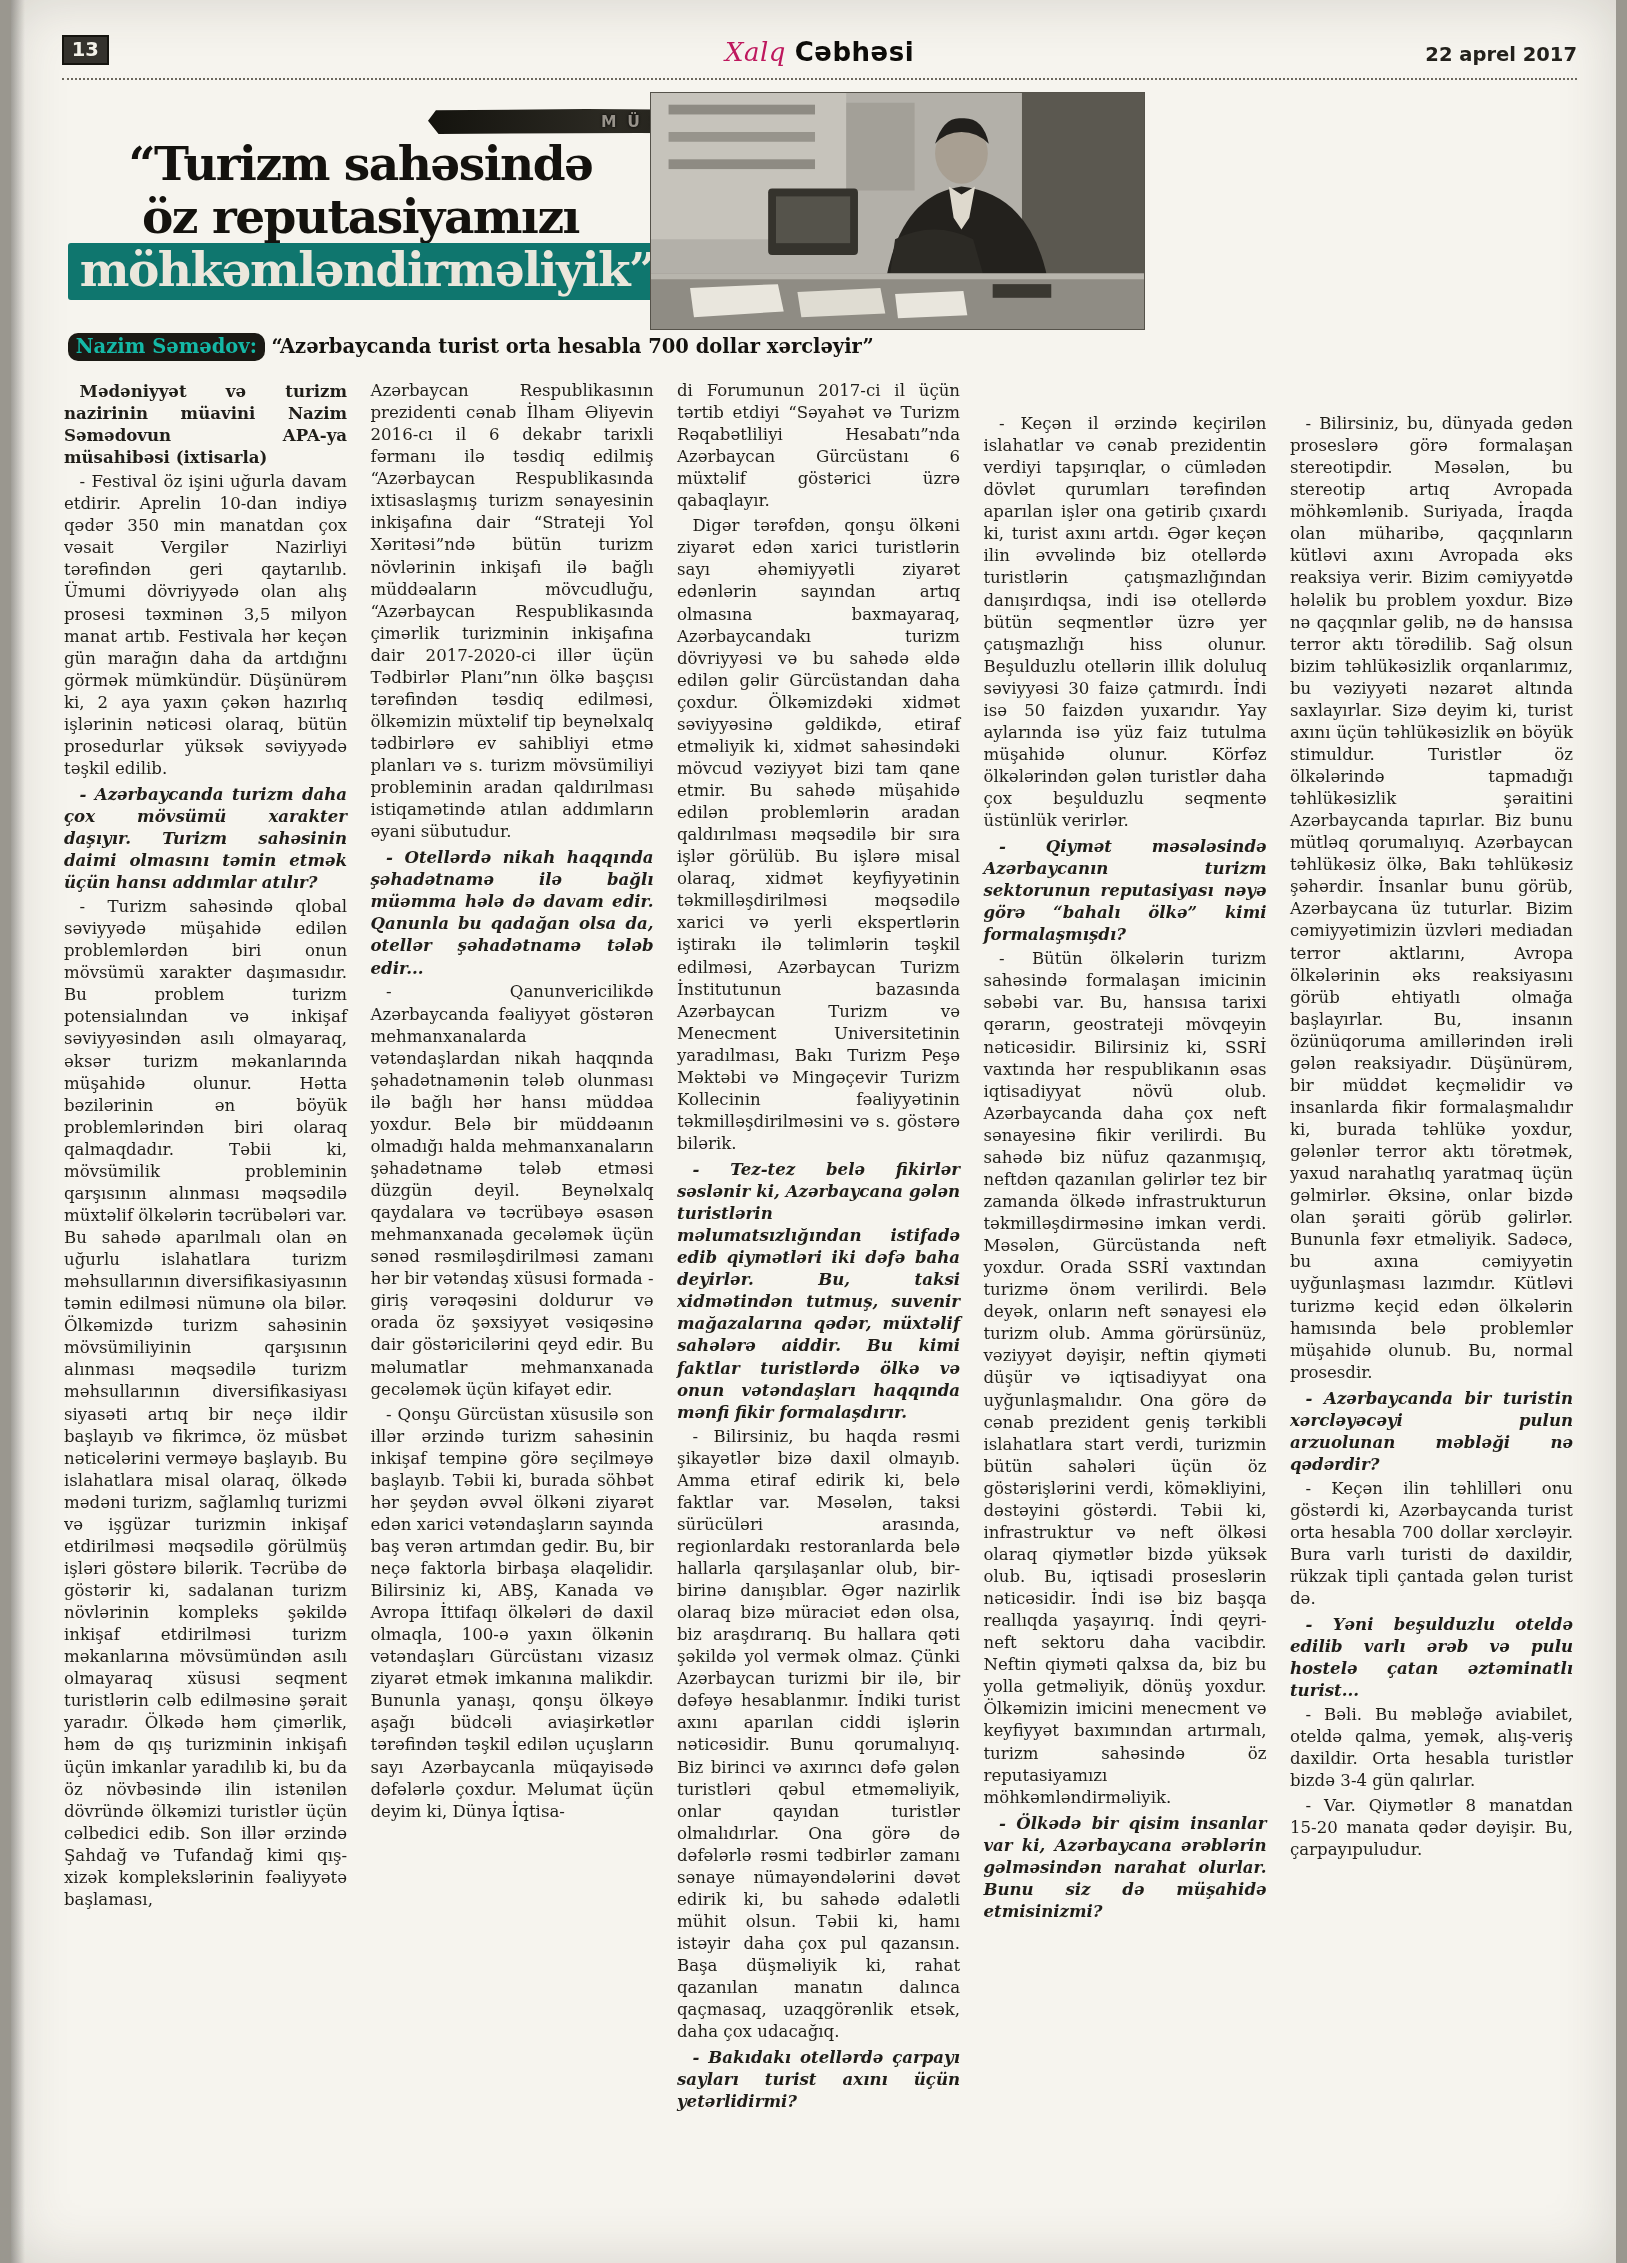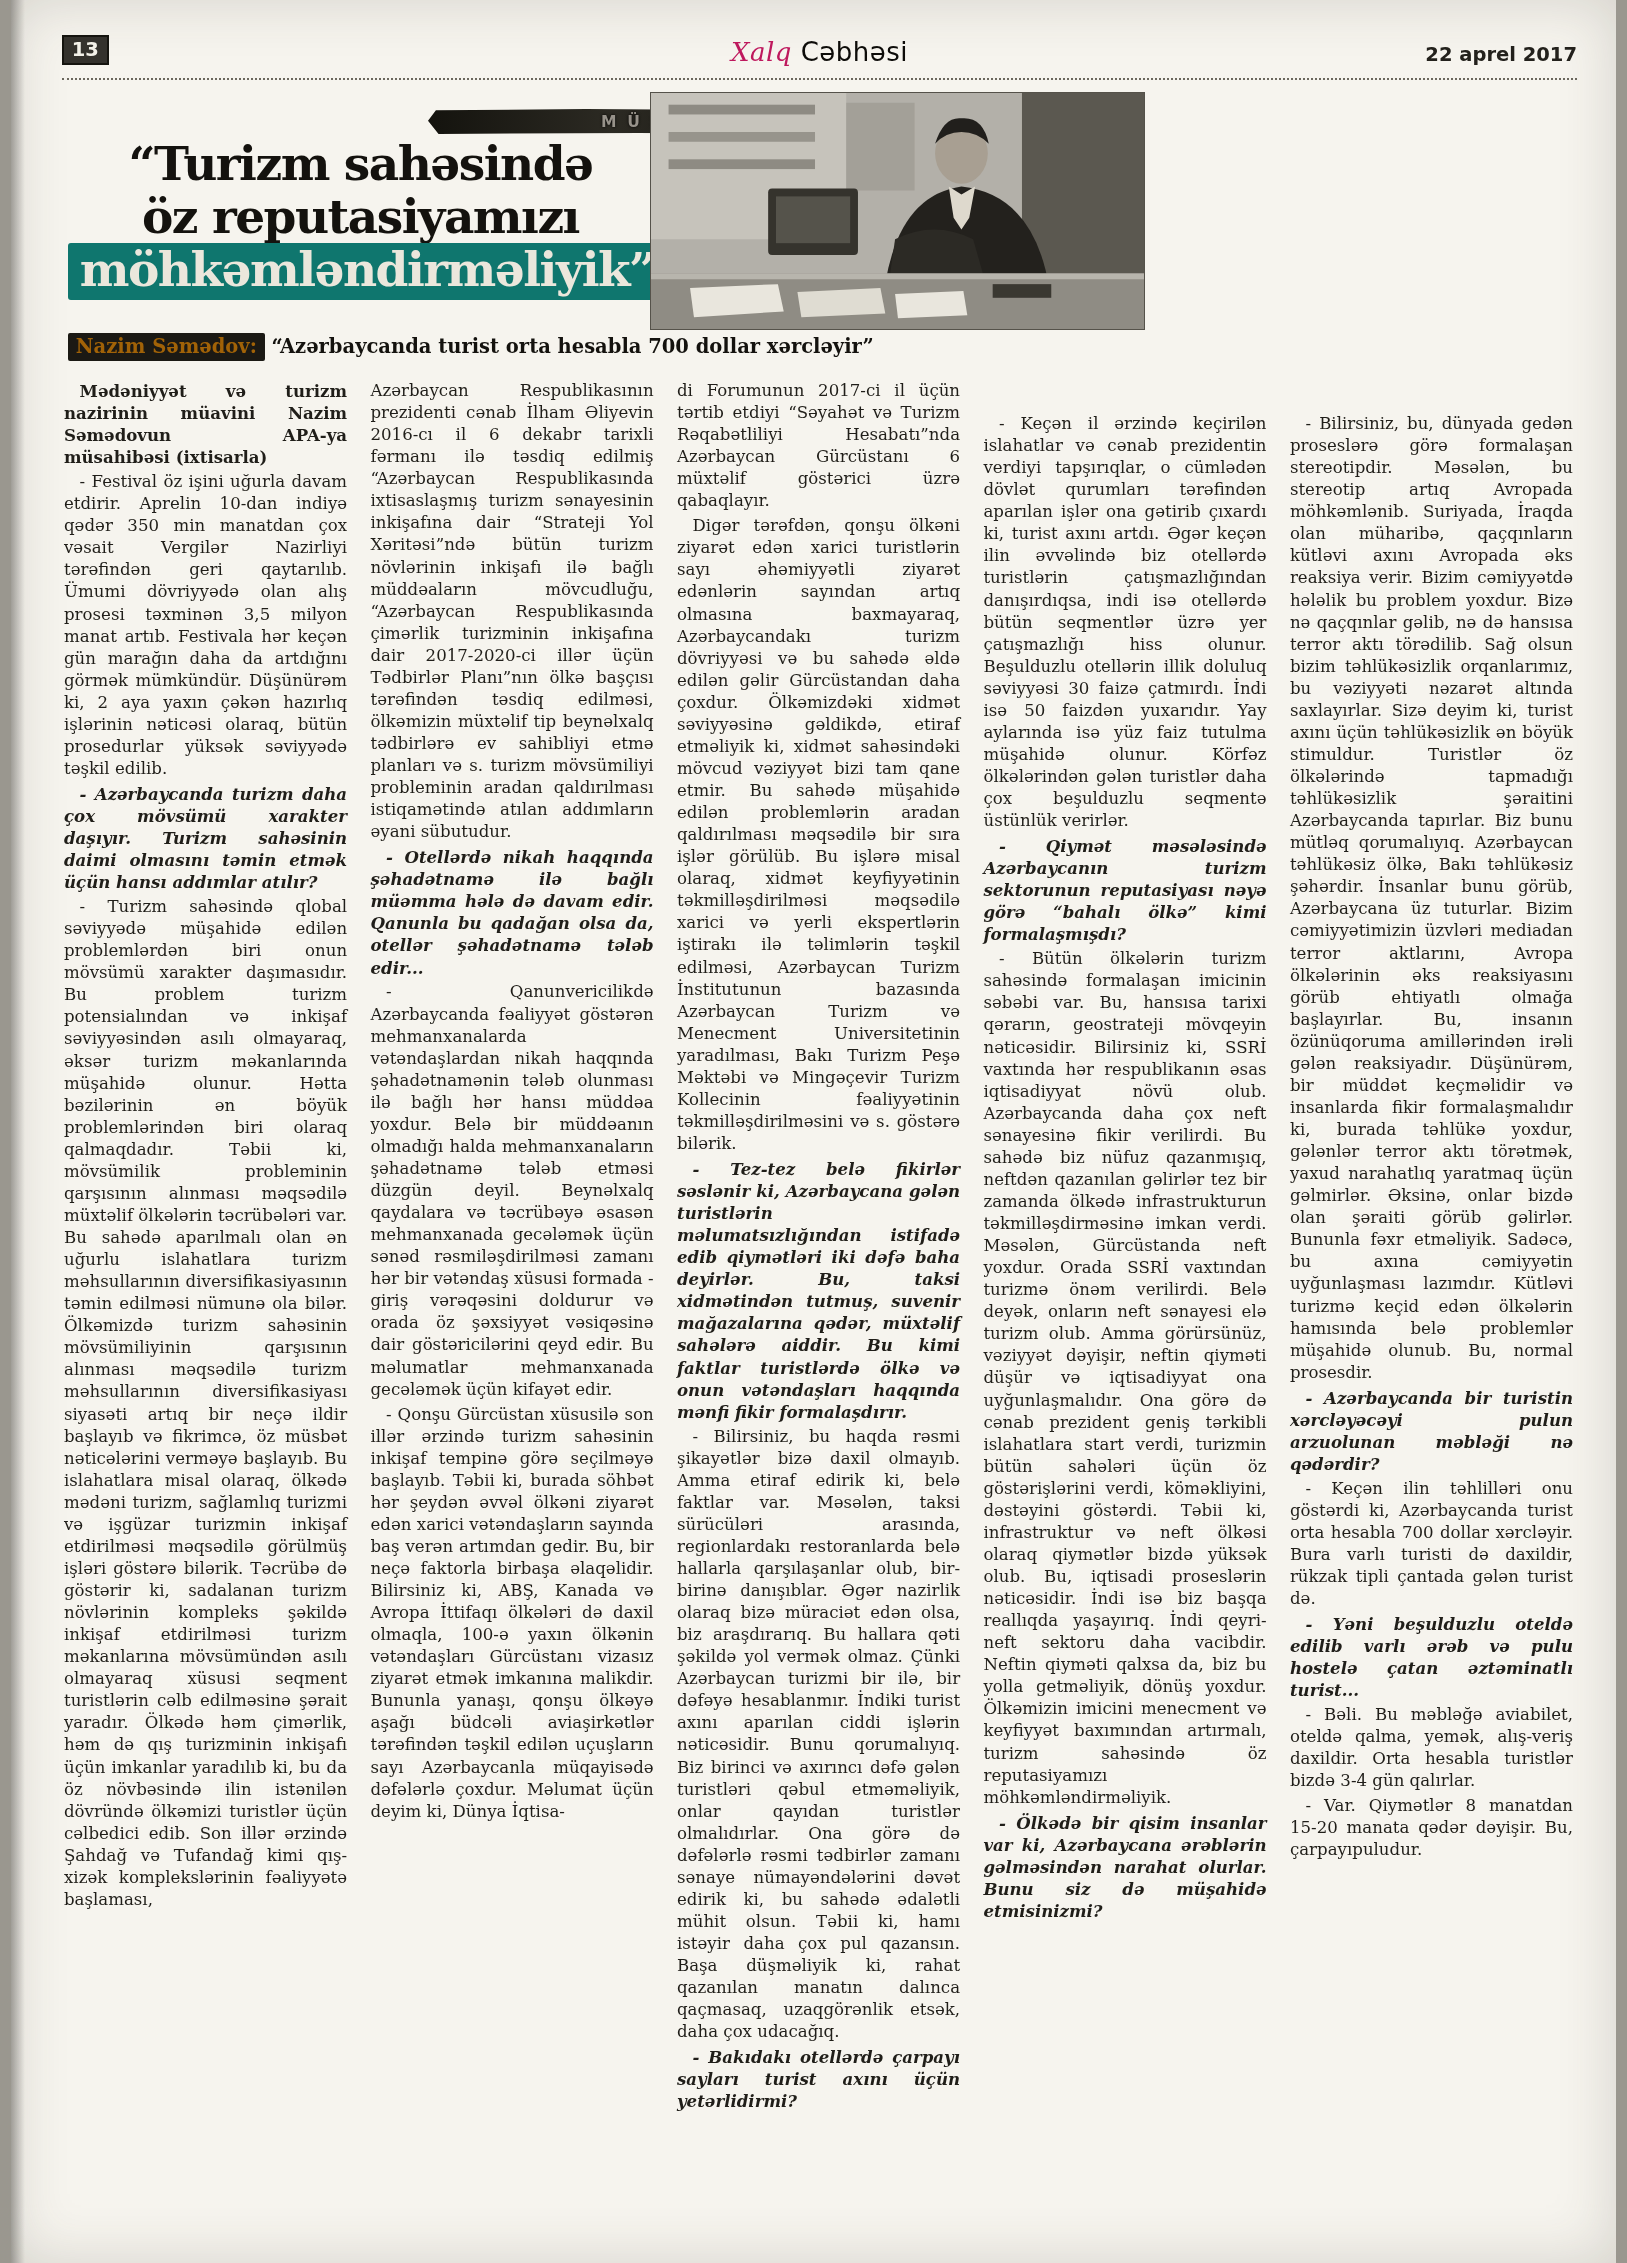--- a/index.html
+++ b/index.html
@@ -27,21 +27,21 @@
     border:2px solid #15140f;
     font-family:"DejaVu Sans", sans-serif;
     font-weight:bold;font-size:19.5px;line-height:1;
     padding:2.9px 7.8px 3.9px;
   }
   .masthead{
     position:absolute;left:0;right:0;top:2px;text-align:center;
     font-size:26px;letter-spacing:0.5px;
   }
   .masthead .mh-light{font-style:italic;color:#be185d;font-weight:normal;}
-  .masthead .mh-bold{font-weight:normal;color:#0d0c09;font-family:"DejaVu Sans", sans-serif;}
+  .masthead .mh-bold{font-weight:bold;color:#0d0c09;font-family:"DejaVu Sans", sans-serif;}
   .page-date{
     position:absolute;right:0;top:7.8px;
     font-family:"DejaVu Sans", sans-serif;
     font-weight:bold;font-size:19.5px;color:#23211c;
   }
   
   .section-banner{
     position:absolute;top:109px;left:417px;width:527px;height:26px;
     background:linear-gradient(90deg,#14130e,#2c2a23 35%,#14130e 70%,#383630);
     color:#97928a;
@@ -68,21 +68,21 @@
     position:absolute;top:92px;left:639px;width:493px;height:236px;
     border:1px solid #55524a;background:#b7b4ad;
   }
   .photo svg{display:block;width:100%;height:100%;}
   
   .subheadline{
     position:absolute;top:335px;left:57px;width:878px;
     font-weight:bold;font-size:19.5px;white-space:nowrap;color:#14120e;
   }
   .subheadline .sh-dark{
-    background:#1b1914;color:#a16207;padding:2px 7.8px 2.9px;border-radius:2px;text-align:right;
+    background:#1b1914;color:#14b8a6;padding:2px 7.8px 2.9px;border-radius:10px;text-align:right;
   }
   
   .body-columns{
     position:absolute;top:380px;left:53px;right:43px;bottom:21.5px;
     display:flex;gap:23.4px;
   }
   .article-column{
     flex:1 1 0;min-width:0;
     font-size:16.6px;line-height:1.33;
     text-align:justify;

